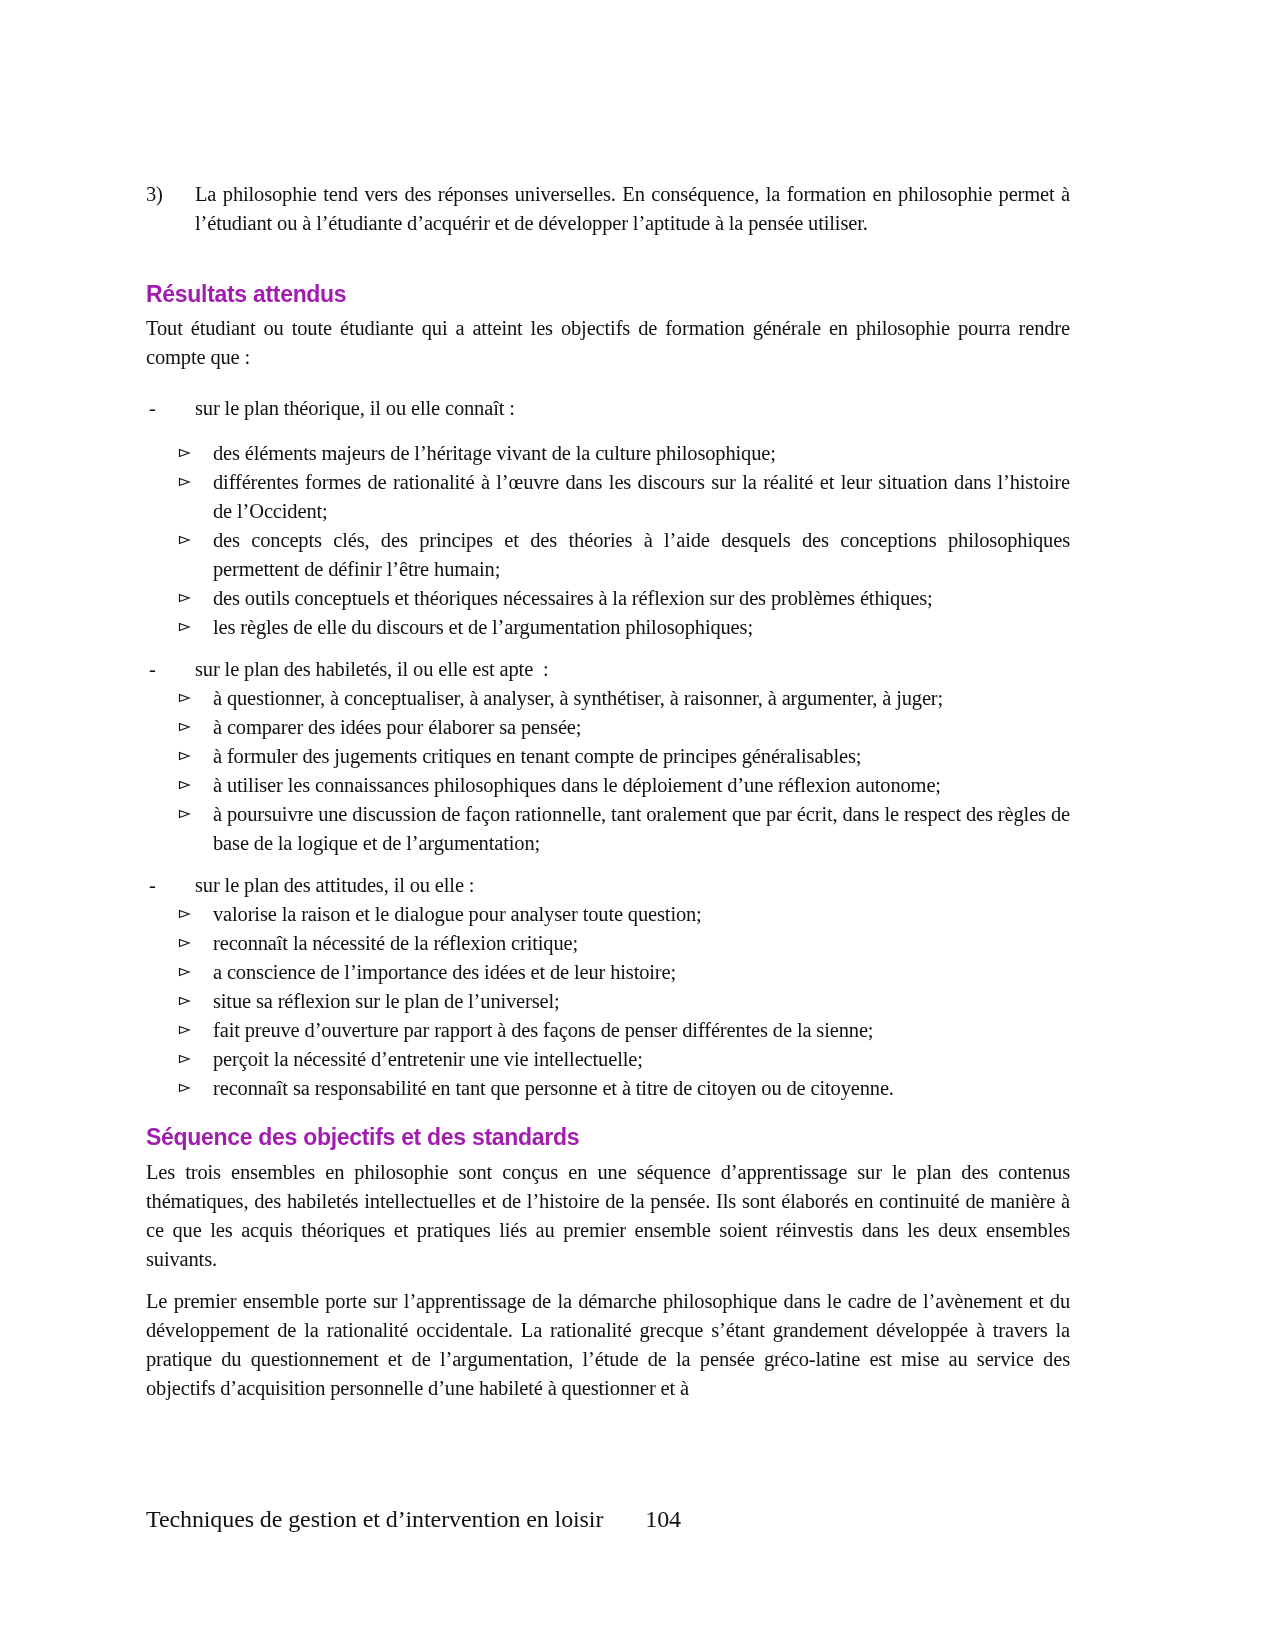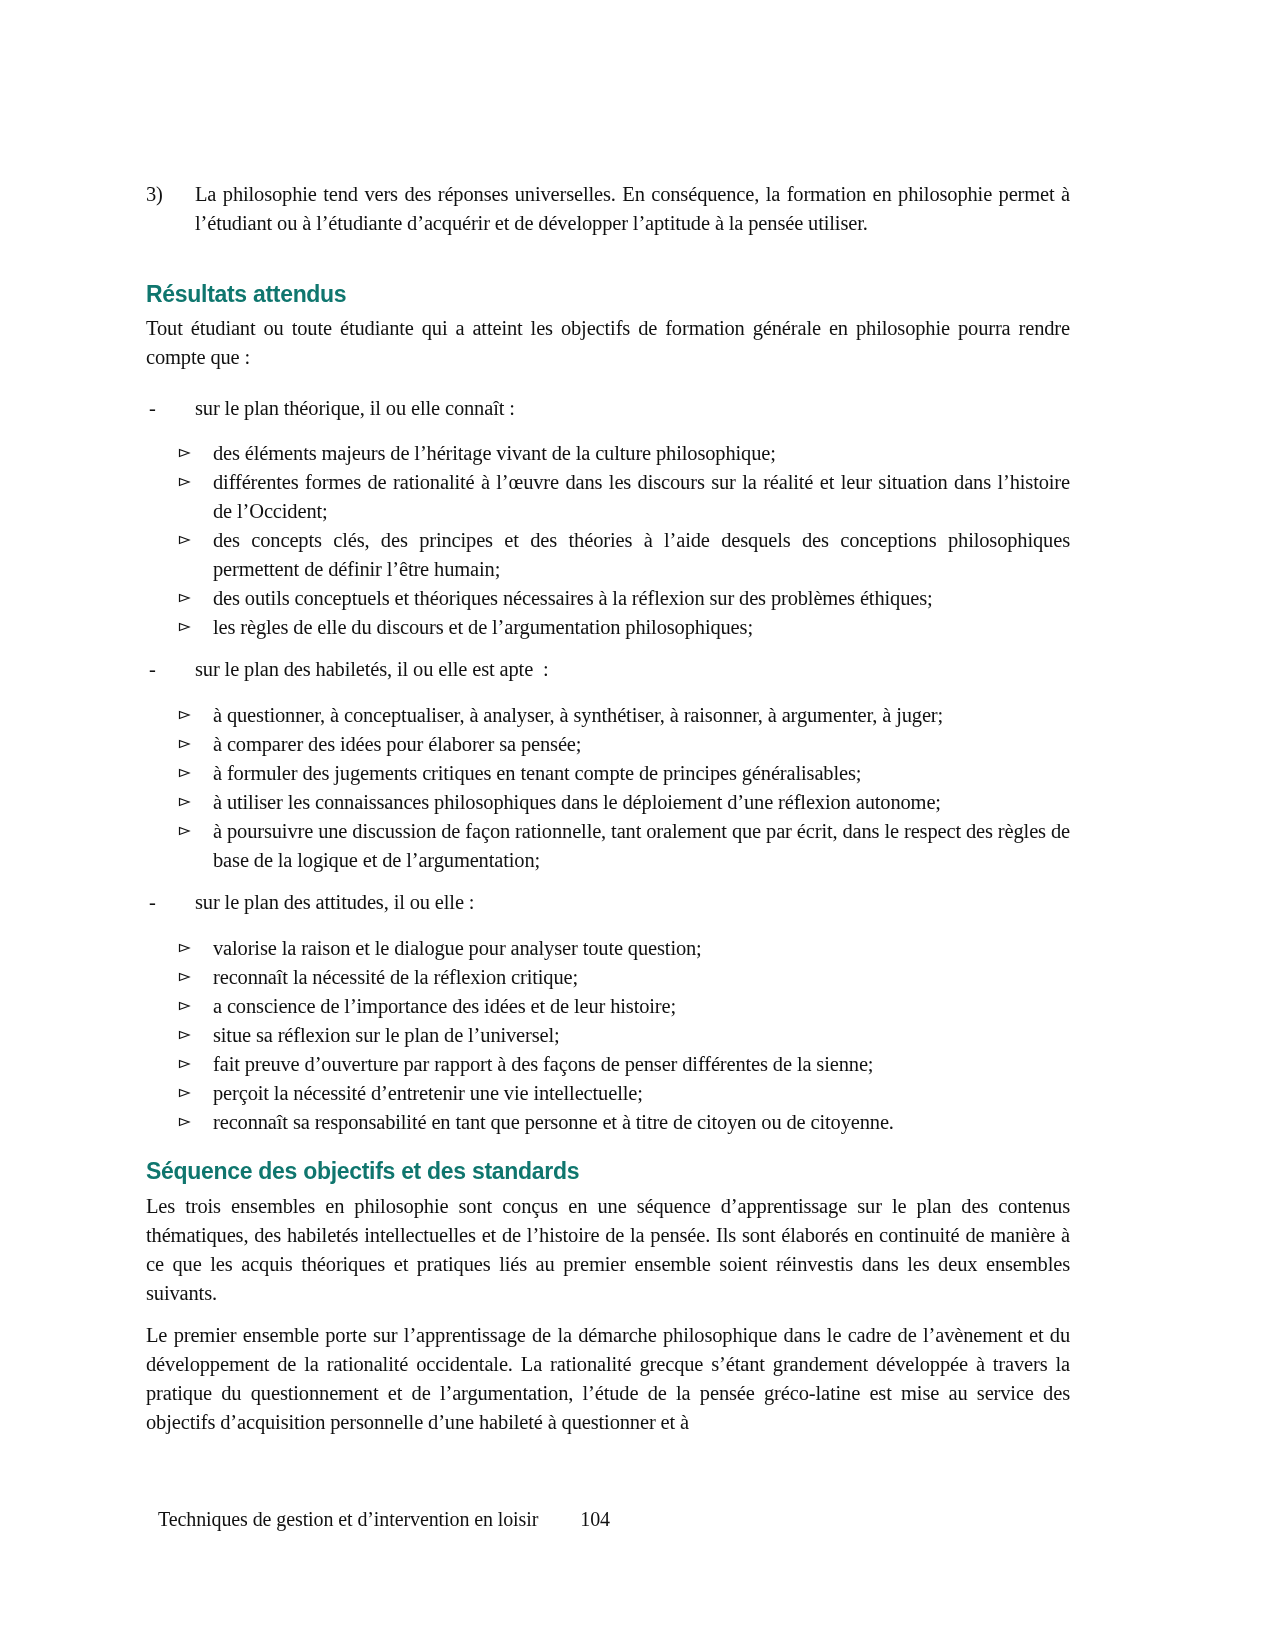--- a/index.html
+++ b/index.html
@@ -35,21 +35,21 @@
     text-align: justify;
   }
 
   
   .doc-heading {
     font-family: "Liberation Sans", "DejaVu Sans", sans-serif;
     font-weight: bold;
     font-size: 23px;
     line-height: 28px;
     letter-spacing: -0.3px;
-    color: #0f766e;
+    color: #a21caf;
   }
   .h-resultats { margin-top: 42px; }
   .h-sequence { margin-top: 20px; }
 
   .para {
     text-align: justify;
     margin: 0;
   }
   .intro-para { margin-top: 6px; }
   .seq-para1 { margin-top: 7px; }
@@ -63,21 +63,20 @@
   .dash-row.first { margin-top: 22px; }
   .dash-row .dash {
     flex: 0 0 49px;
     padding-left: 3px;
     box-sizing: border-box;
   }
   .dash-row .dlabel { flex: 1; }
 
   
   .bullets {
-    margin-top: 17px;
     margin-left: 32px;
   }
   .bullets.first { margin-top: 16px; }
   .bullet-row {
     display: flex;
   }
   .bullet-row .arrow {
     flex: 0 0 35px;
     padding-top: 8px;
     box-sizing: border-box;
@@ -85,23 +84,23 @@
   .bullet-row .arrow svg { display: block; }
   .bullet-row .btext {
     flex: 1;
     text-align: justify;
   }
 
   
   .footer {
     position: absolute;
     top: 1506px;
-    left: 158px;
-    display: flex;
-    font-size: 20px;
+    left: 146px;
+    display: flex;
+    font-size: 24px;
     line-height: 26px;
     letter-spacing: -0.1px;
   }
   .footer .pagenum { margin-left: 42px; }
 </style>
 </head>
 <body>
 
 <div class="page">
 

